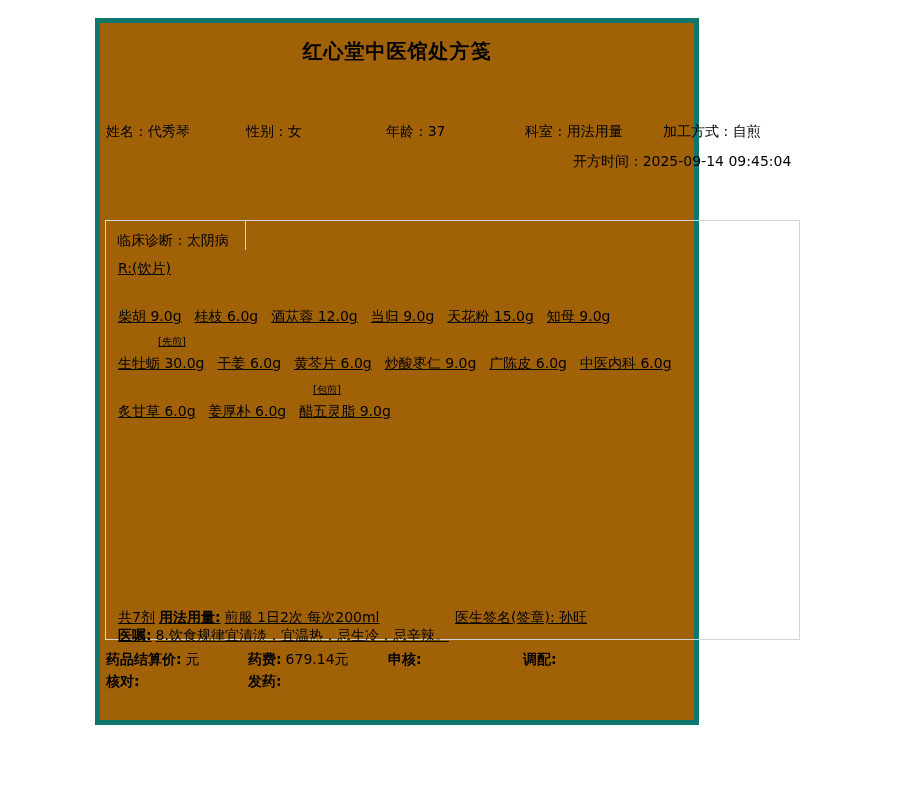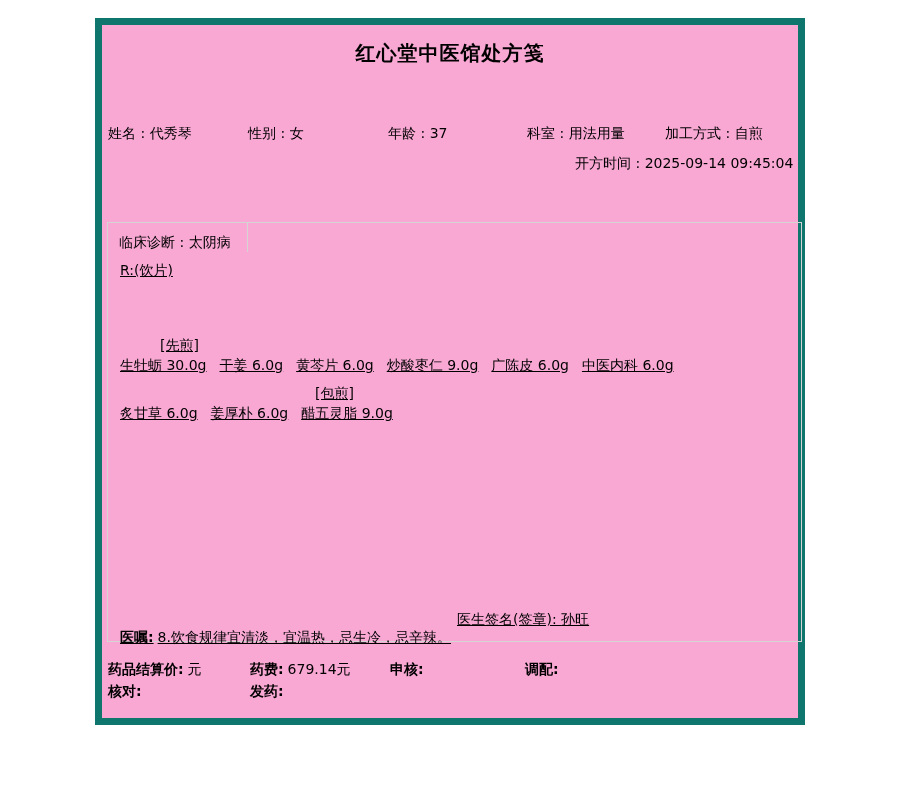--- a/index.html
+++ b/index.html
@@ -2,43 +2,43 @@
 <html><head>
 <meta charset="utf-8">
 <style>
   html,body { margin:0; padding:0; }
   body {
     width:900px; height:800px; background:#ffffff; color:#000;
     font-family:"DejaVu Sans","Liberation Sans",sans-serif;
     position:relative; overflow:hidden;
   }
   .sheet {
-    position:absolute; left:95px; top:18px; width:710px; height:707px;
-    border:7px solid #0f766e; box-sizing:border-box; background:#f9a8d4;
+    position:absolute; left:95px; top:18px; width:604px; height:707px;
+    border:5px solid #0f766e; box-sizing:border-box; background:#a16207;
   }
   .title {
     position:absolute; top:15px; left:0; width:100%; text-align:center;
     font-size:20px; font-weight:bold; letter-spacing:1px;
   }
   .field { position:absolute; font-size:14px; white-space:nowrap; }
   .r1 { top:100px; } .r2 { top:130px; }
   .rx-box {
     position:absolute; left:5px; top:197px; width:695px; height:420px;
     border:1px solid #d4d4d4; box-sizing:border-box; display:flex;flex-direction:column;
   }
   .diag-cell {
     width:140px; border-right:1px solid #d4d4d4; box-sizing:border-box;
     padding:11px 6px 0 11px; font-size:14px;
   }
   .rx-cell { position:relative; flex:1; font-size:14px; }
   .rx-item { position:absolute; white-space:nowrap;text-decoration:underline; }
   .herb { margin-right:13px; }
-  .ann { font-size:14px; }
+  .ann { font-size:10px; }
   .blabel { font-weight:bold; margin-right:4px; }
-  .f-item { position:absolute; font-size:14px; white-space:nowrap;margin-top:8px; }
+  .f-item { position:absolute; font-size:14px; white-space:nowrap; }
   .note { position:absolute; font-size:14px; white-space:nowrap; }
 </style>
 </head>
 <body>
 
 <div class="sheet">
 
   <div class="title">红心堂中医馆处方笺</div>
 
   <div class="field r1" style="left:6px"><span>姓名 : </span><span>代秀琴</span></div>
@@ -50,33 +50,39 @@
   <div class="field r2" style="left:473px"><span>开方时间 : </span><span>2025-09-14 09:45:04</span></div>
 
   <div class="rx-box">
     <div class="diag-cell">
       <span>临床诊断 : </span><span>太阴病</span>
     </div>
     <div class="rx-cell">
 
       <div class="rx-item" style="left:12px; top:10px">R:(饮片)</div>
 
+      <div class="rx-item" style="left:12px; top:58px">
+        <span class="herb">柴胡 9.0g</span><span class="herb">桂枝 6.0g</span><span class="herb">酒苁蓉 12.0g</span><span class="herb">当归 9.0g</span><span class="herb">天花粉 15.0g</span><span class="herb">知母 9.0g</span>
+      </div>
 
       <div class="rx-item ann" style="left:52px; top:85px">[先煎]</div>
 
       <div class="rx-item" style="left:12px; top:105px">
         <span class="herb">生牡蛎 30.0g</span><span class="herb">干姜 6.0g</span><span class="herb">黄芩片 6.0g</span><span class="herb">炒酸枣仁 9.0g</span><span class="herb">广陈皮 6.0g</span><span class="herb">中医内科 6.0g</span>
       </div>
 
       <div class="rx-item ann" style="left:207px; top:133px">[包煎]</div>
 
       <div class="rx-item" style="left:12px; top:153px">
         <span class="herb">炙甘草 6.0g</span><span class="herb">姜厚朴 6.0g</span><span class="herb">醋五灵脂 9.0g</span>
       </div>
 
+      <div class="rx-item" style="left:12px; top:359px">
+        <span style="margin-right:4px">共7剂</span><span class="blabel">用法用量:</span><span>煎服 1日2次 每次200ml</span>
+      </div>
 
       <div class="rx-item" style="left:349px; top:359px">
         <span>医生签名(签章): </span><span>孙旺</span>
       </div>
 
       <div class="rx-item" style="left:12px; top:377px">
         <span class="blabel">医嘱:</span><span>8.饮食规律宜清淡，宜温热，忌生冷，忌辛辣。</span>
       </div>
 
     </div>

